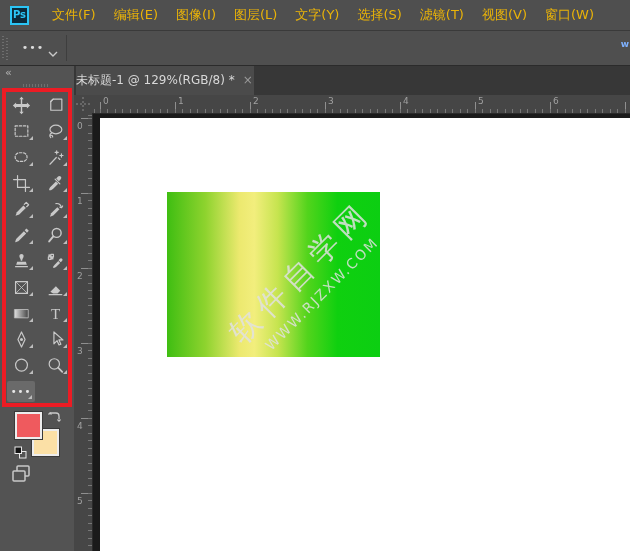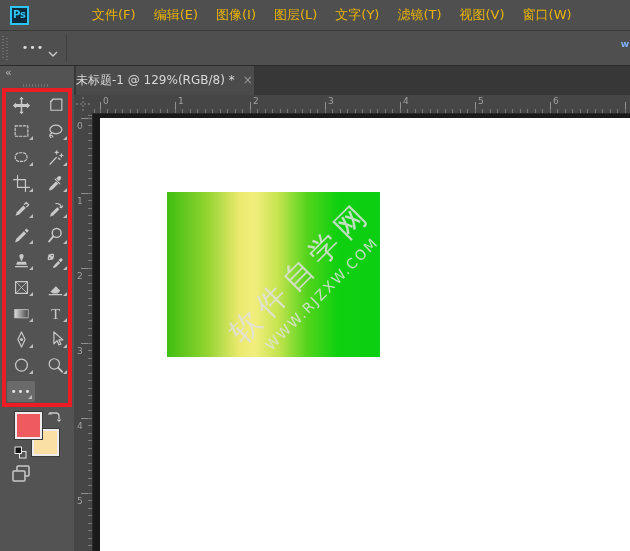--- a/index.html
+++ b/index.html
@@ -3,21 +3,21 @@
 <meta charset="utf-8">
 <style>
   html,body{margin:0;padding:0;}
   body{width:630px;height:551px;overflow:hidden;background:#1a1a1a;
        font-family:"DejaVu Sans","Liberation Sans",sans-serif;
        -webkit-font-smoothing:antialiased;}
   .app{position:relative;width:630px;height:551px;background:#1a1a1a;overflow:hidden;}
 
   
   .menubar{position:absolute;left:0;top:0;width:630px;height:30px;background:#4f4f4f;
-           border-bottom:1px solid #3a3a3a;display:flex;align-items:center;z-index:10;gap:40px;}
+           border-bottom:1px solid #3a3a3a;display:flex;align-items:center;z-index:10;}
   .ps-logo{width:19px;height:19px;margin-left:10px;margin-right:14px;background:#0c2a3a;
            border:2px solid #2bc4f5;box-sizing:border-box;color:#2bc4f5;font-size:10px;
            font-weight:bold;display:flex;align-items:center;justify-content:center;line-height:1;}
   .menu-items{display:flex;align-items:center;height:100%;}
   .menu-item{color:#eab308;font-size:13px;padding:0 9px;height:100%;display:flex;
              align-items:center;cursor:default;white-space:nowrap;}
 
   
   .optionsbar{position:absolute;left:0;top:31px;width:630px;height:34px;background:#4f4f4f;
               border-bottom:1px solid #2b2b2b;z-index:10;}
@@ -97,20 +97,21 @@
 <div class="app">
 
   <div class="menubar">
     <div class="ps-logo">Ps</div>
     <div class="menu-items" id="menu-items">
         <span class="menu-item">文件(F)</span>
         <span class="menu-item">编辑(E)</span>
         <span class="menu-item">图像(I)</span>
         <span class="menu-item">图层(L)</span>
         <span class="menu-item">文字(Y)</span>
+        <span class="menu-item">选择(S)</span>
         <span class="menu-item">滤镜(T)</span>
         <span class="menu-item">视图(V)</span>
         <span class="menu-item">窗口(W)</span>
       </div>
   </div>
 
   <div class="optionsbar">
     <div class="opt-grip"></div>
     <div class="opt-ellipsis">•••</div>
     <span class="opt-chevron">

